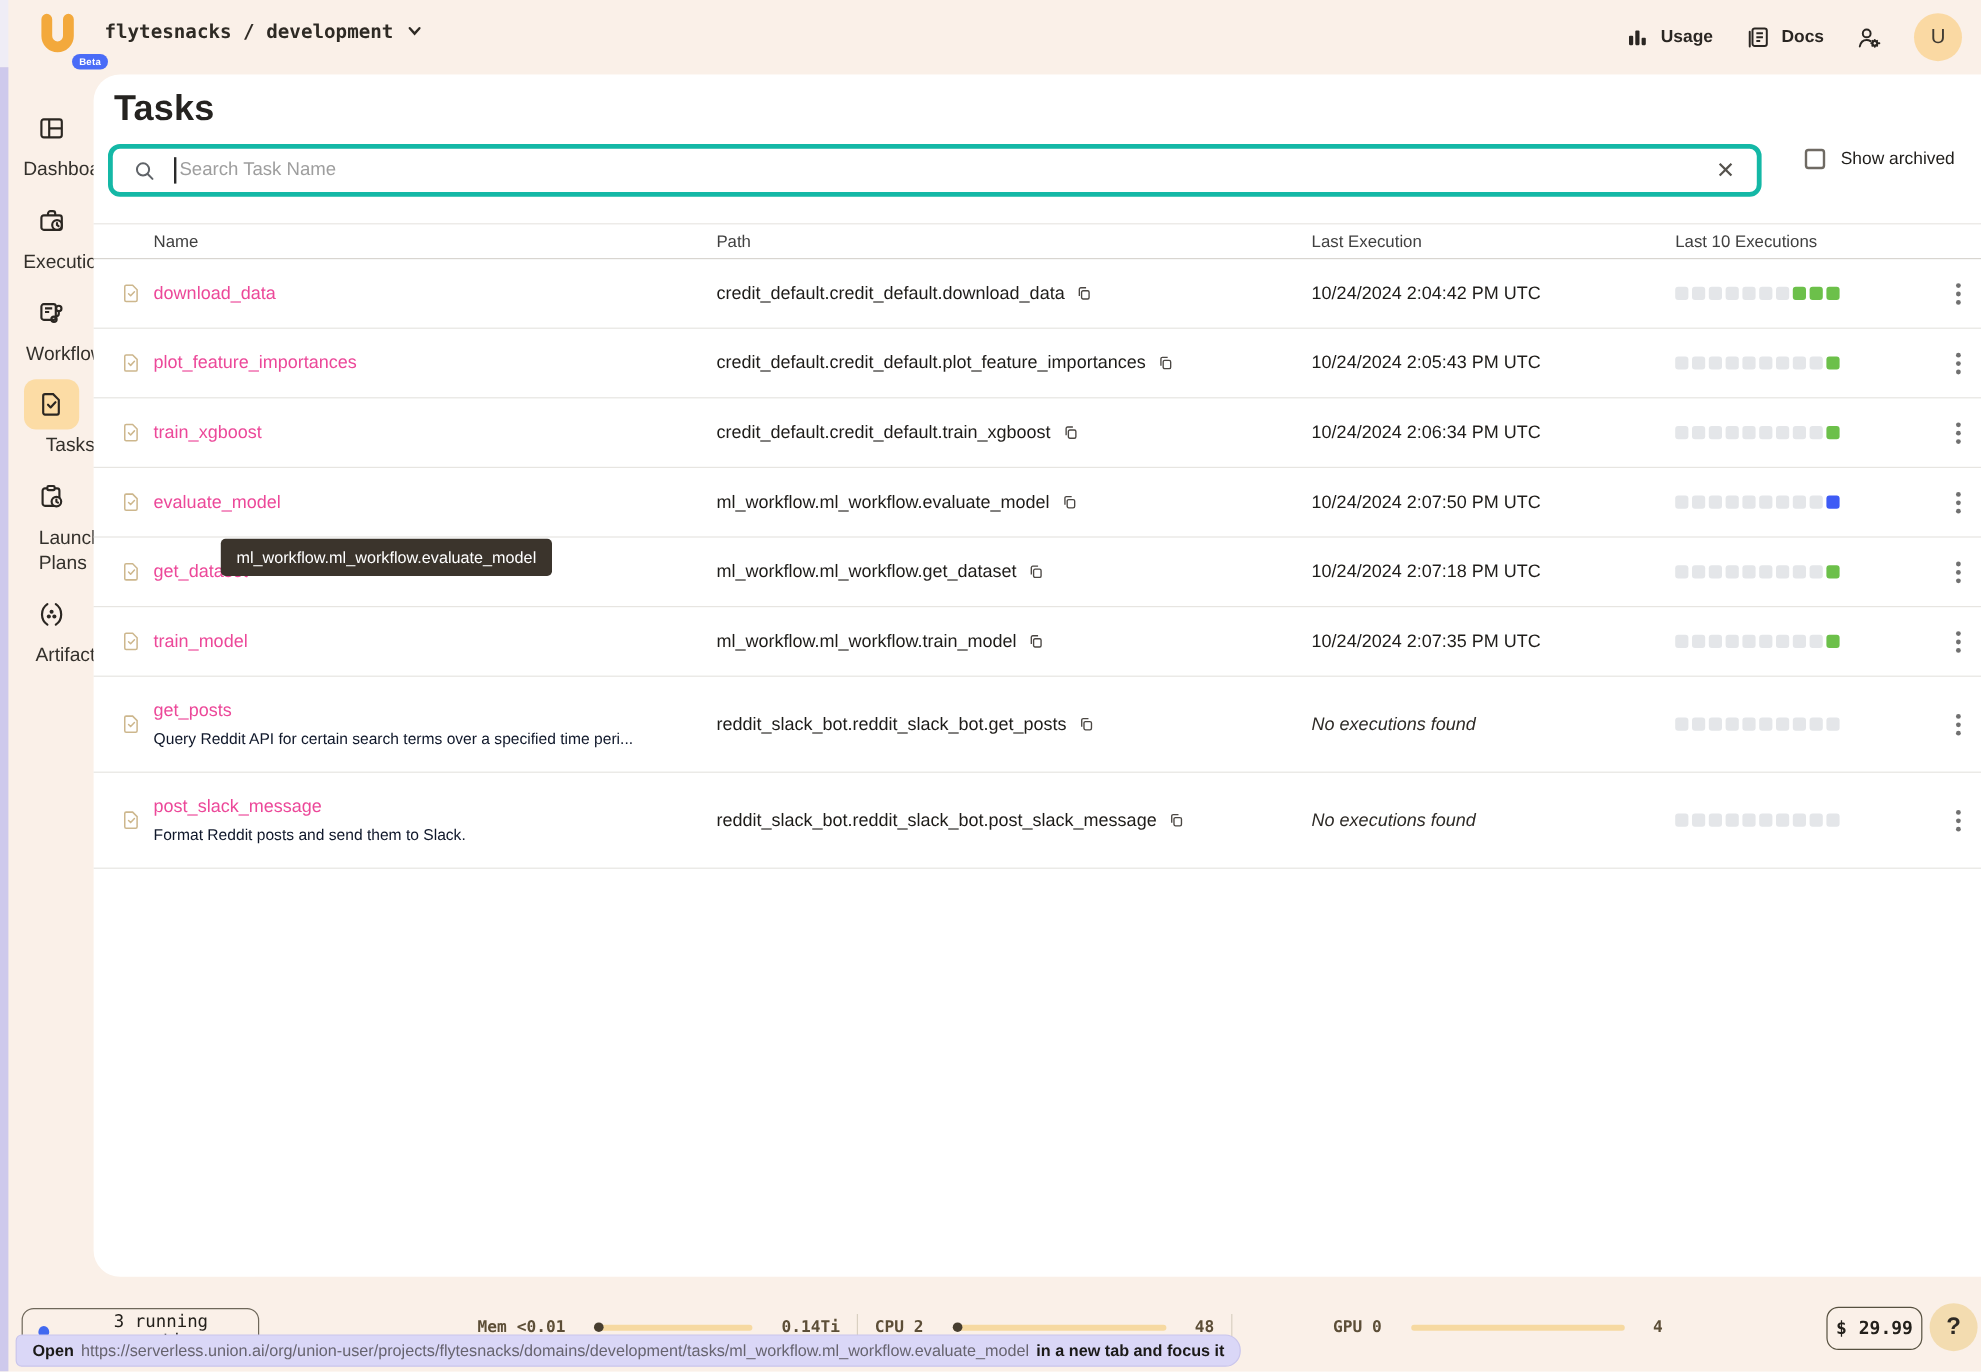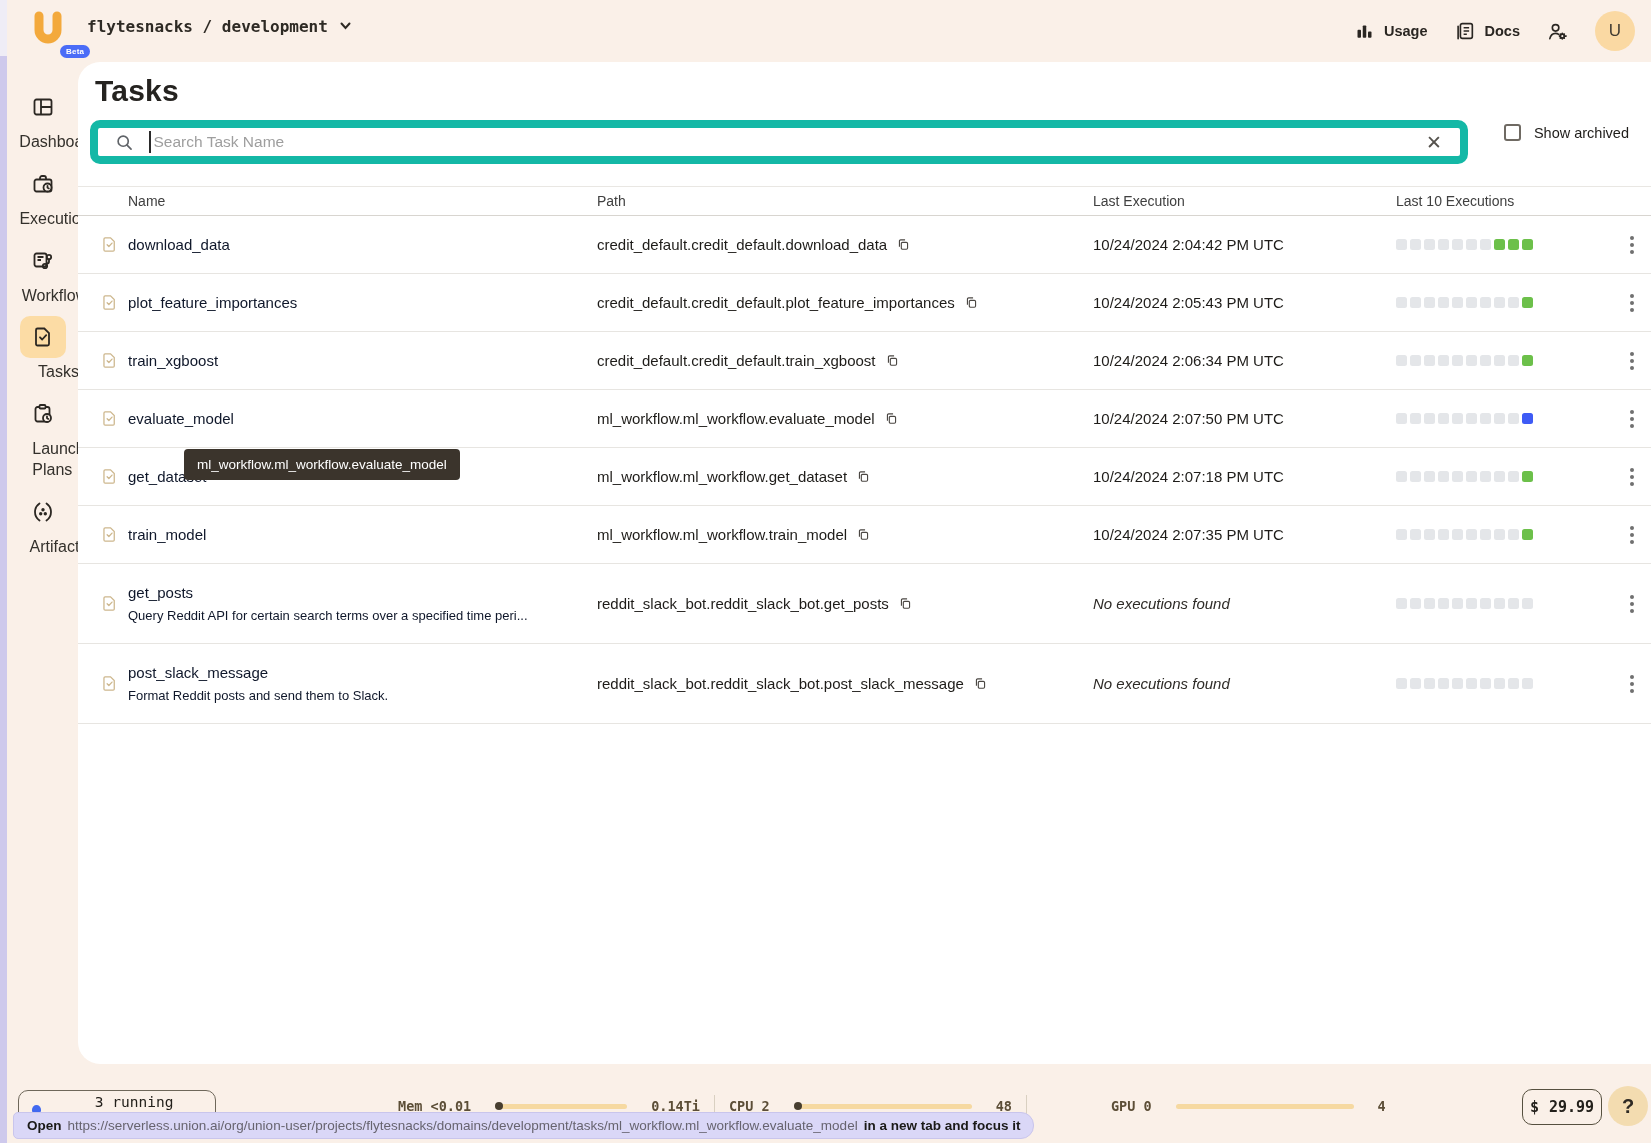--- a/index.html
+++ b/index.html
@@ -30,39 +30,39 @@
   
   .sidebar{position:absolute;left:7px;top:62px;width:71px;padding-top:24px;display:flex;flex-direction:column;align-items:center;}
   .nav-item{display:flex;flex-direction:column;align-items:center;margin-bottom:10px;cursor:pointer;width:66px;}
   .nav-icon-wrap{width:46px;height:42px;border-radius:10px;display:flex;align-items:center;justify-content:center;color:#2B2722;}
   .nav-item.active .nav-icon-wrap{background:#FCDCA5;}
   .nav-label{font-size:16px;color:#33302B;margin-top:4px;text-align:left;line-height:1.3;padding-left:32px;}
 
   
   .card{position:absolute;left:78px;top:62px;right:0;height:1002px;background:#fff;border-radius:22px 0 0 22px;}
   .page-title{position:absolute;left:17px;top:12px;font-size:30px;font-weight:bold;color:#252320;letter-spacing:.2px;}
-  .search-wrap{position:absolute;left:12px;top:58px;width:1378px;height:44px;border:8px solid #14b8a6;
+  .search-wrap{position:absolute;left:12px;top:58px;width:1378px;height:44px;border:4px solid #14b8a6;
     border-radius:10px;background:#fff;display:flex;align-items:center;padding:0 16px;}
   .search-icon{color:#5F6368;flex:0 0 auto;}
   .input-caret{width:1.5px;height:22px;background:#2A2A2A;margin-left:14px;flex:0 0 auto;}
   .search-input{border:none;outline:none;flex:1;font-size:15.5px;color:#1F1D1A;background:transparent;padding-left:3px;}
   .search-input::placeholder{color:#9E9E9E;}
   .clear-btn{background:none;border:none;font-size:19px;color:#55524D;cursor:pointer;line-height:1;padding:2px;}
   .archived{position:absolute;right:22px;top:62px;display:flex;align-items:center;gap:13px;}
   .checkbox{width:17px;height:17px;border:2px solid #6F6A63;border-radius:3px;background:#fff;cursor:pointer;}
   .archived-label{font-size:14.5px;color:#1F1D1A;}
 
   
   .table{position:absolute;left:0;right:0;top:124px;}
   .grid{display:grid;grid-template-columns:28px 469px 496px 303px 216px 1fr;align-items:center;padding-left:22px;}
   .thead{height:30px;border-top:1px solid #E9E7E3;border-bottom:1px solid #D8D5D0;font-size:14px;color:#404040;}
   .trow{height:58px;border-bottom:1px solid #E7E5E1;}
   .trow.tall{height:80px;}
   .icon-cell{color:#CDB78D;display:flex;align-items:center;}
-  .tname{font-size:15px;color:#0f172a;}
+  .tname{font-size:15px;color:#ec4899;}
   .tdesc{font-size:13px;color:#0f172a;margin-top:7px;}
   .path-cell{display:flex;align-items:center;gap:9px;font-size:15px;color:#1E1C19;}
   .copy-icon{color:#4B4743;cursor:pointer;flex:0 0 auto;}
   .exec-cell{font-size:15px;color:#1E1C19;}
   .exec-cell.italic{font-style:italic;color:#2E2B27;}
   .squares-cell{display:flex;gap:3px;}
   .sq{width:11px;height:11px;border-radius:2.5px;}
   .sq-empty{background:#E4E6E9;}
   .sq-success{background:#6CC04A;}
   .sq-running{background:#3E5BF5;}

